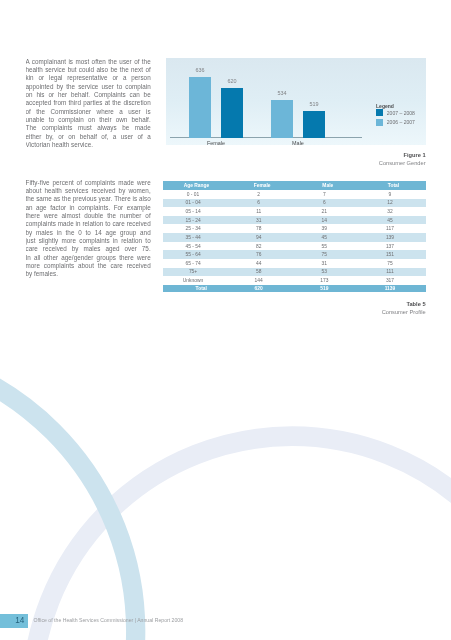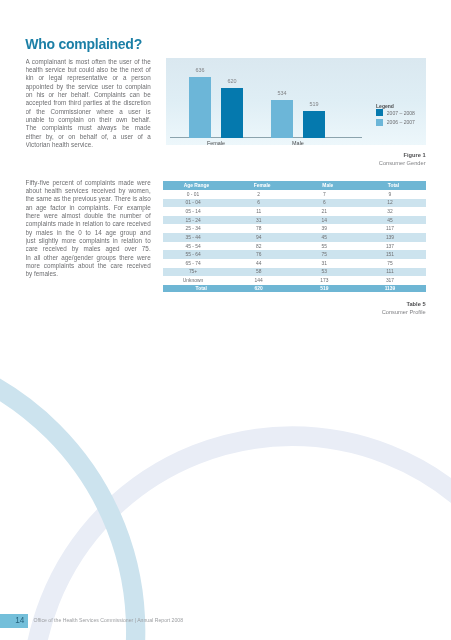--- a/index.html
+++ b/index.html
@@ -43,21 +43,20 @@
 </head>
 <body>
 
 <div class="page">
   <svg id="deco" viewBox="0 0 451 640">
     <circle cx="292" cy="696.7" r="260.5" fill="none" stroke="#e9edf6" stroke-width="19.8"></circle>
     <circle cx="-146.4" cy="631" r="282.1" fill="none" stroke="#cce3ee" stroke-width="19.3"></circle>
   </svg>
 
   <div class="content">
-    <h1 class="title">Who complained?</h1>
     <div class="para" id="p1">
         <div class="pline">A complainant is most often the user of the</div>
         <div class="pline">health service but could also be the next of</div>
         <div class="pline">kin or legal representative or a person</div>
         <div class="pline">appointed by the service user to complain</div>
         <div class="pline">on his or her behalf. Complaints can be</div>
         <div class="pline">accepted from third parties at the discretion</div>
         <div class="pline">of the Commissioner where a user is</div>
         <div class="pline">unable to complain on their own behalf.</div>
         <div class="pline">The complaints must always be made</div>

